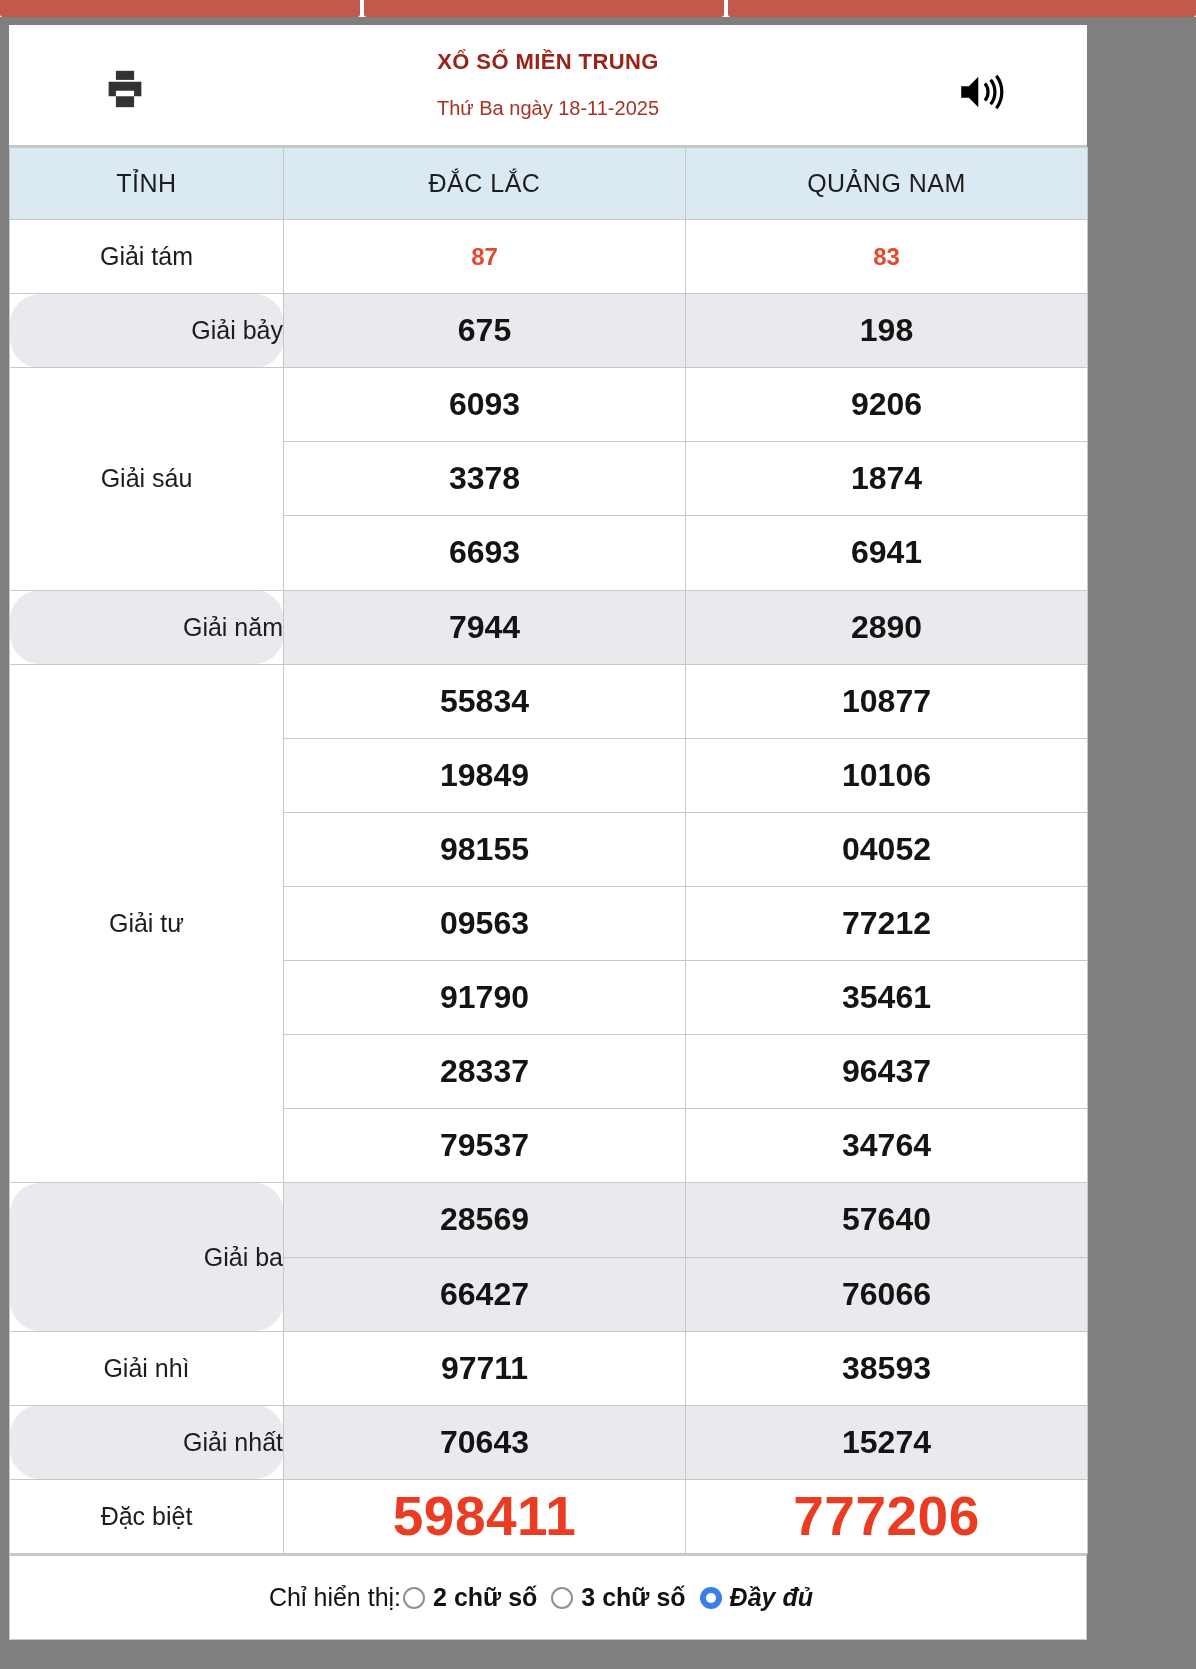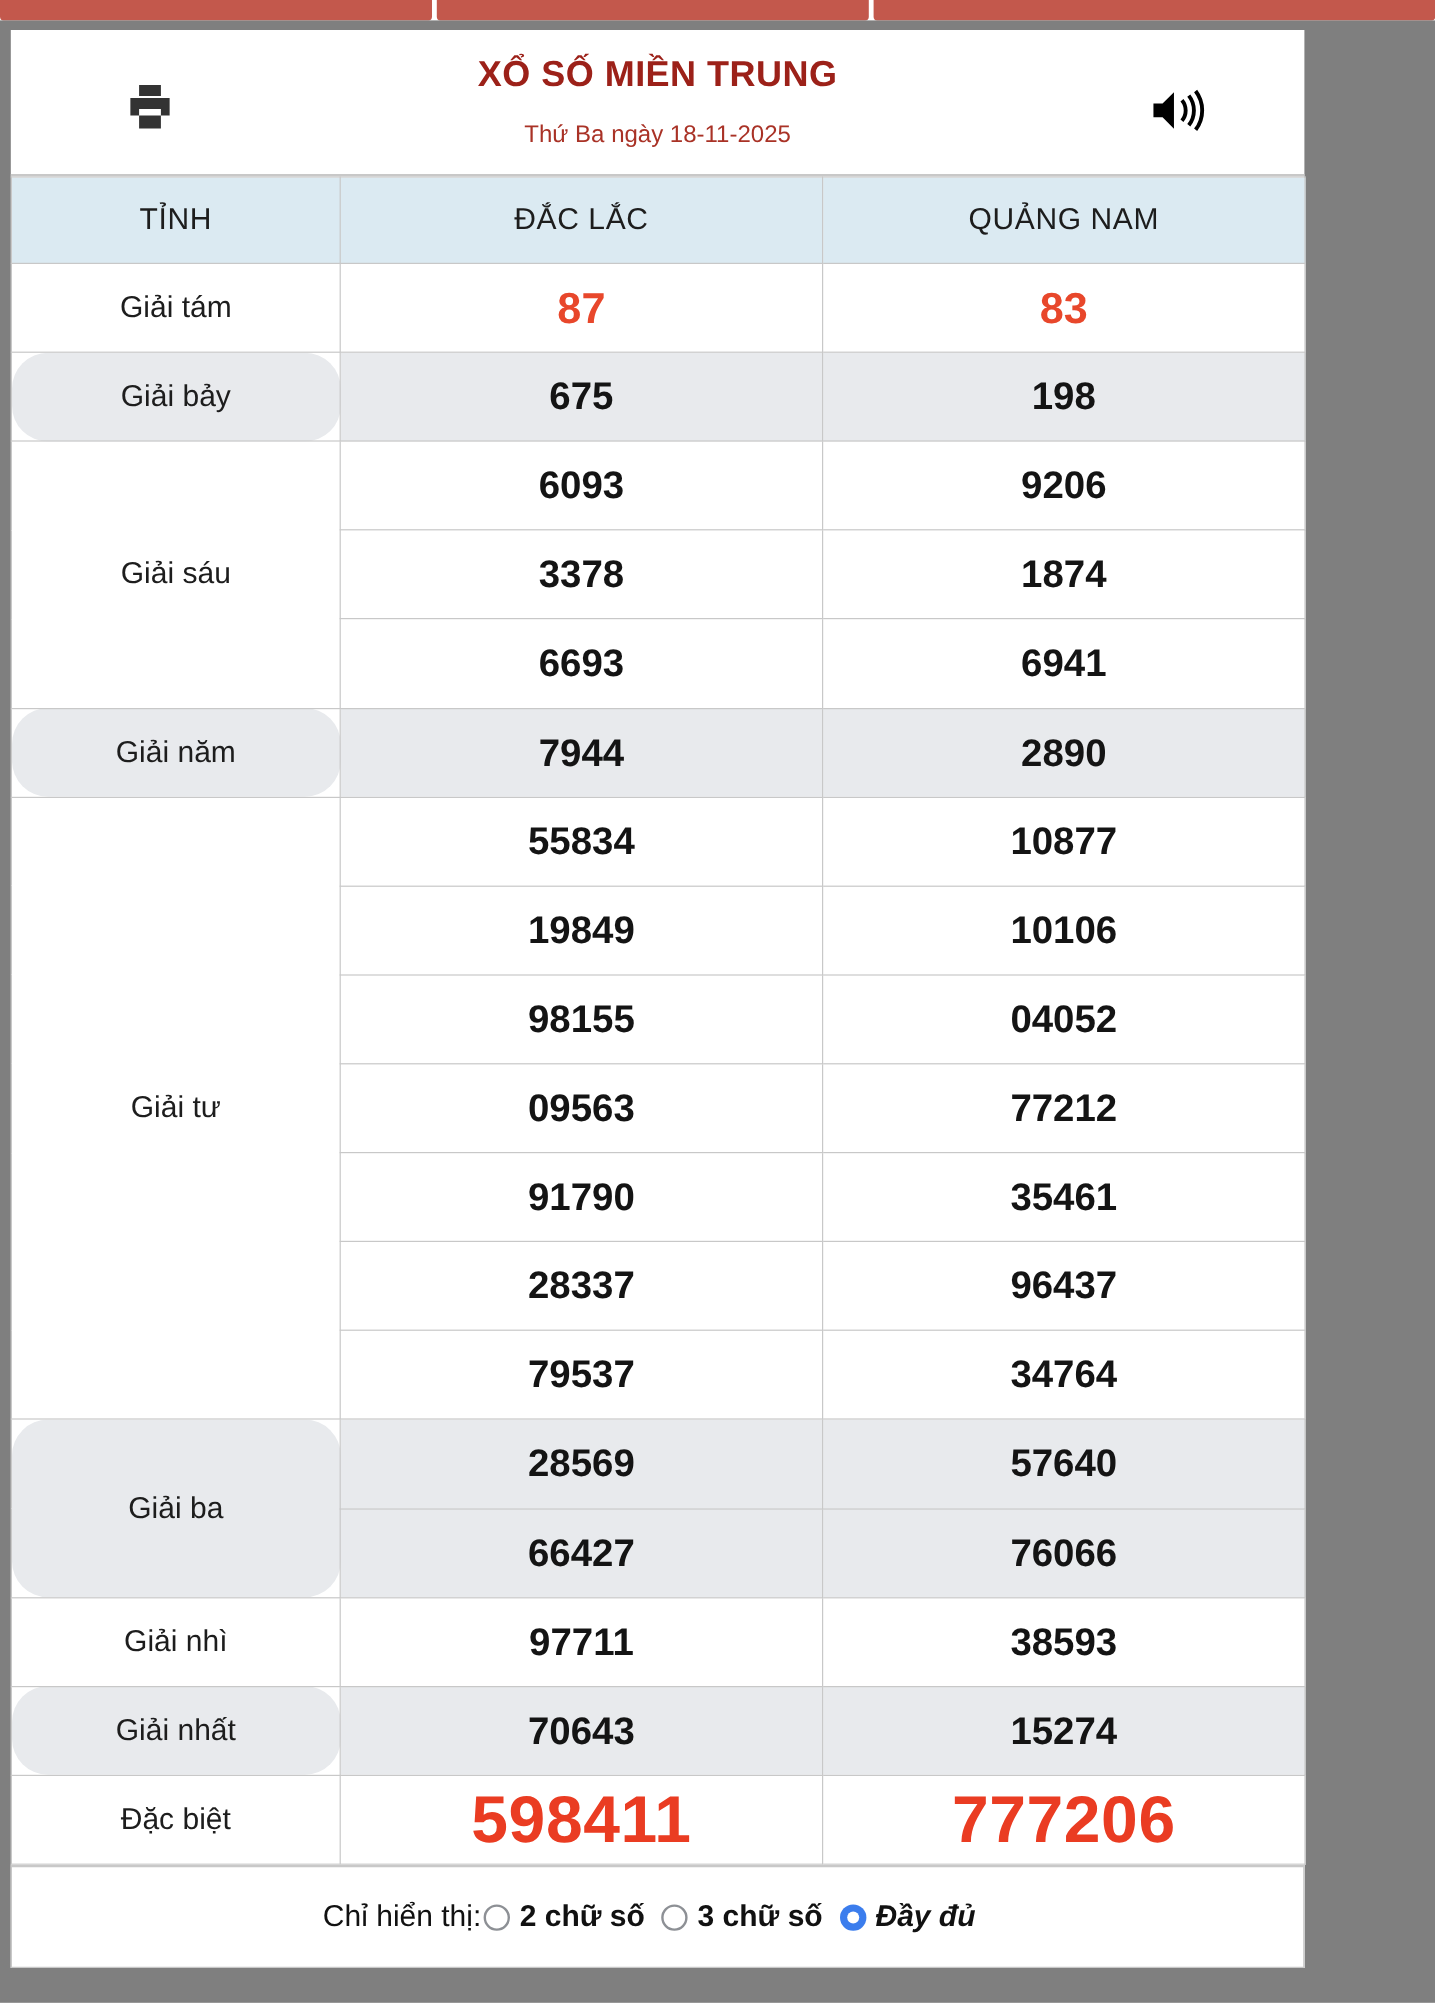--- a/index.html
+++ b/index.html
@@ -51,21 +51,21 @@
     height: 122px;
     flex: 0 0 122px;
     border-bottom: 2px solid #c8c8c8;
     display: flex;
     align-items: center;
     justify-content: center;
     flex-direction: column;
   }
   .header-title {
     color: #9c2119;
-    font-size: 30px;
+    font-size: 22px;
     font-weight: bold;
     letter-spacing: 0.4px;
     line-height: 1.1;
     margin-top: 0;
   }
   .header-date {
     color: #a93226;
     font-size: 20px;
     font-weight: normal;
     margin-top: 22px;
@@ -117,26 +117,26 @@
   td.val {
     font-size: 32px;
     font-weight: bold;
     color: #141414;
     height: 70px;
   }
   tr.shade { background: #e8eaed; }
   tr.plain { background: #ffffff; }
   tr.shade td.label, tr.plain td.label { background: transparent; }
 
-  td.val.red  { color: #e8472b; font-size: 36px; }
+  td.val.red  { color: #e8472b; font-size: 24px; }
   td.val.big  { color: #ea3c22; font-size: 55px; letter-spacing: 0.5px; }
 
   
   td.label.bg-white { background: #ffffff; }
-  td.label.bg-shade { background: #e8eaed; }
+  td.label.bg-shade { background: #e8eaed; text-align: right; }
 
   
   .footer {
     flex: 0 0 86px;
     border: 1px solid #c8c8c8;
     border-top: 2px solid #c8c8c8;
     background: #ffffff;
     display: flex;
     align-items: center;
     justify-content: center;

